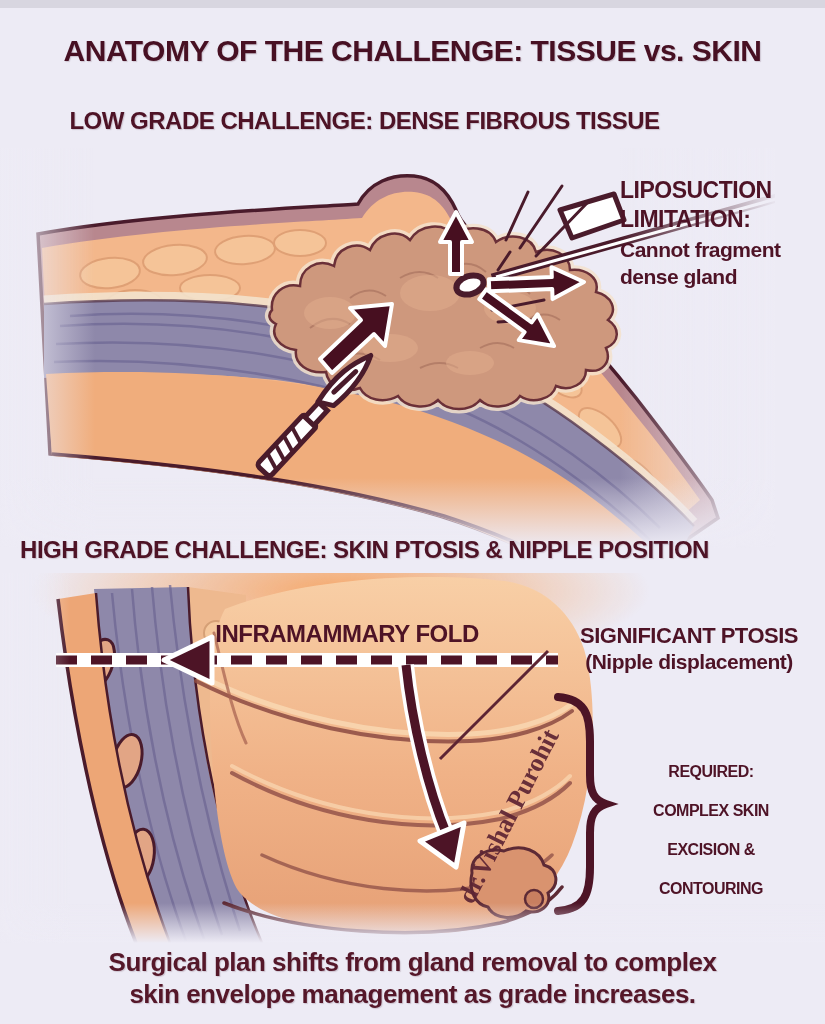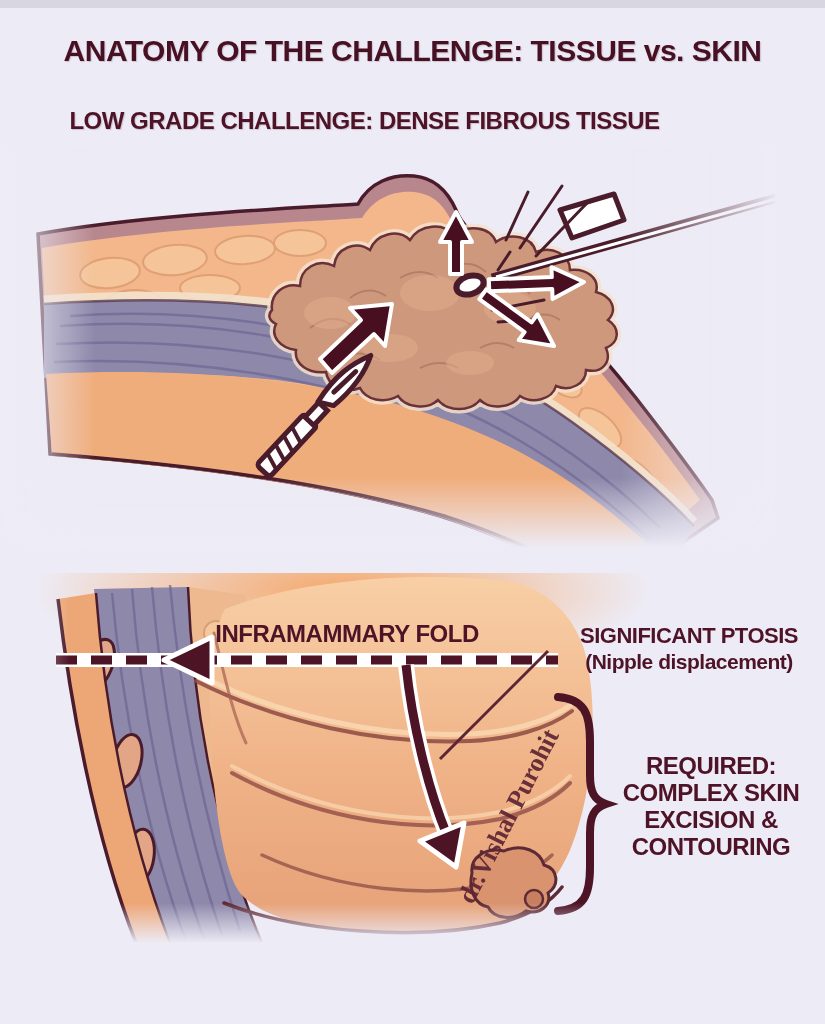--- a/index.html
+++ b/index.html
@@ -16,21 +16,21 @@
   .lipo-label{left:620px;top:168px;width:205px;text-align:left;}
   .lipo-label .t{font-size:23px;line-height:29px;}
   .lipo-label .b{font-size:21px;line-height:27px;margin-top:2px;}
   .exc-label{left:30px;top:383px;width:208px;text-align:right;}
   .exc-label .t{font-size:24px;line-height:29px;}
   .exc-label .b{font-size:22px;line-height:29px;}
   .fold-label{left:182px;top:612px;width:330px;font-size:24px;}
   .ptosis-label{left:560px;top:615px;width:258px;}
   .ptosis-label .t{font-size:22px;line-height:26px;}
   .ptosis-label .b{font-size:21px;line-height:26px;}
-  .required-label{left:605px;top:744px;width:212px;font-size:24px;line-height:27px;}
+  .required-label{left:605px;top:744px;width:212px;font-size:16px;line-height:39px;}
   .footer{left:0;width:825px;top:938px;font-size:26px;line-height:32px;color:#551729;}
   svg{position:absolute;left:0;display:block;}
   .illo1{top:140px;}
   .illo2{top:565px;}
   .wm{font-family:"Liberation Serif","DejaVu Serif",serif;font-weight:bold;font-size:26px;}
 </style>
 </head>
 <body>
 
 <div class="stage">
@@ -143,24 +143,31 @@
       <path d="M-95,-6 L-32,-6 L-32,-16 L0,0 L-32,16 L-32,6 L-95,6 Z" transform="translate(584,134) rotate(-2)"></path>
       <path d="M-88,-6 L-32,-6 L-32,-16 L0,0 L-32,16 L-32,6 L-88,6 Z" transform="translate(554,198) rotate(36)"></path>
     </g>
 
     <rect x="0" y="0" width="95" height="400" fill="url(#fadeL)"></rect>
     <rect x="620" y="0" width="160" height="400" fill="url(#fadeR)"></rect>
     <rect x="775" y="0" width="50" height="400" fill="#edebf5"></rect>
     <rect x="0" y="330" width="825" height="70" fill="url(#fadeB)"></rect>
   </svg>
 
+  <div class="txt lipo-label">
+    <div class="t multiline">LIPOSUCTION
+LIMITATION:</div>
+    <div class="b multiline">Cannot fragment
+dense gland</div>
+  </div>
 
   <div class="txt exc-label">
   </div>
 
+  <div class="txt center shadowed subheading sub2">HIGH GRADE CHALLENGE: SKIN PTOSIS &amp; NIPPLE POSITION</div>
 
   <svg class="illo2" width="825" height="370" viewBox="0 0 825 370">
     <defs>
       <radialGradient id="glow" cx="0.5" cy="0.5" r="0.5">
         <stop offset="0" stop-color="#f5a463" stop-opacity="0.95"></stop>
           <stop offset="1" stop-color="#f5a463" stop-opacity="0"></stop>
       </radialGradient>
       <linearGradient id="skinGrad" x1="0" y1="0" x2="0" y2="1">
         <stop offset="0" stop-color="#f8cfa6"></stop>
           <stop offset="0.55" stop-color="#f0b287"></stop>
@@ -246,14 +253,16 @@
   <div class="txt center ptosis-label">
     <div class="t">SIGNIFICANT PTOSIS</div>
     <div class="b">(Nipple displacement)</div>
   </div>
 
   <div class="txt center multiline required-label">REQUIRED:
 COMPLEX SKIN
 EXCISION &amp;
 CONTOURING</div>
 
+  <div class="txt center shadowed multiline footer">Surgical plan shifts from gland removal to complex
+skin envelope management as grade increases.</div>
 
 </div>
 
 </body></html>

